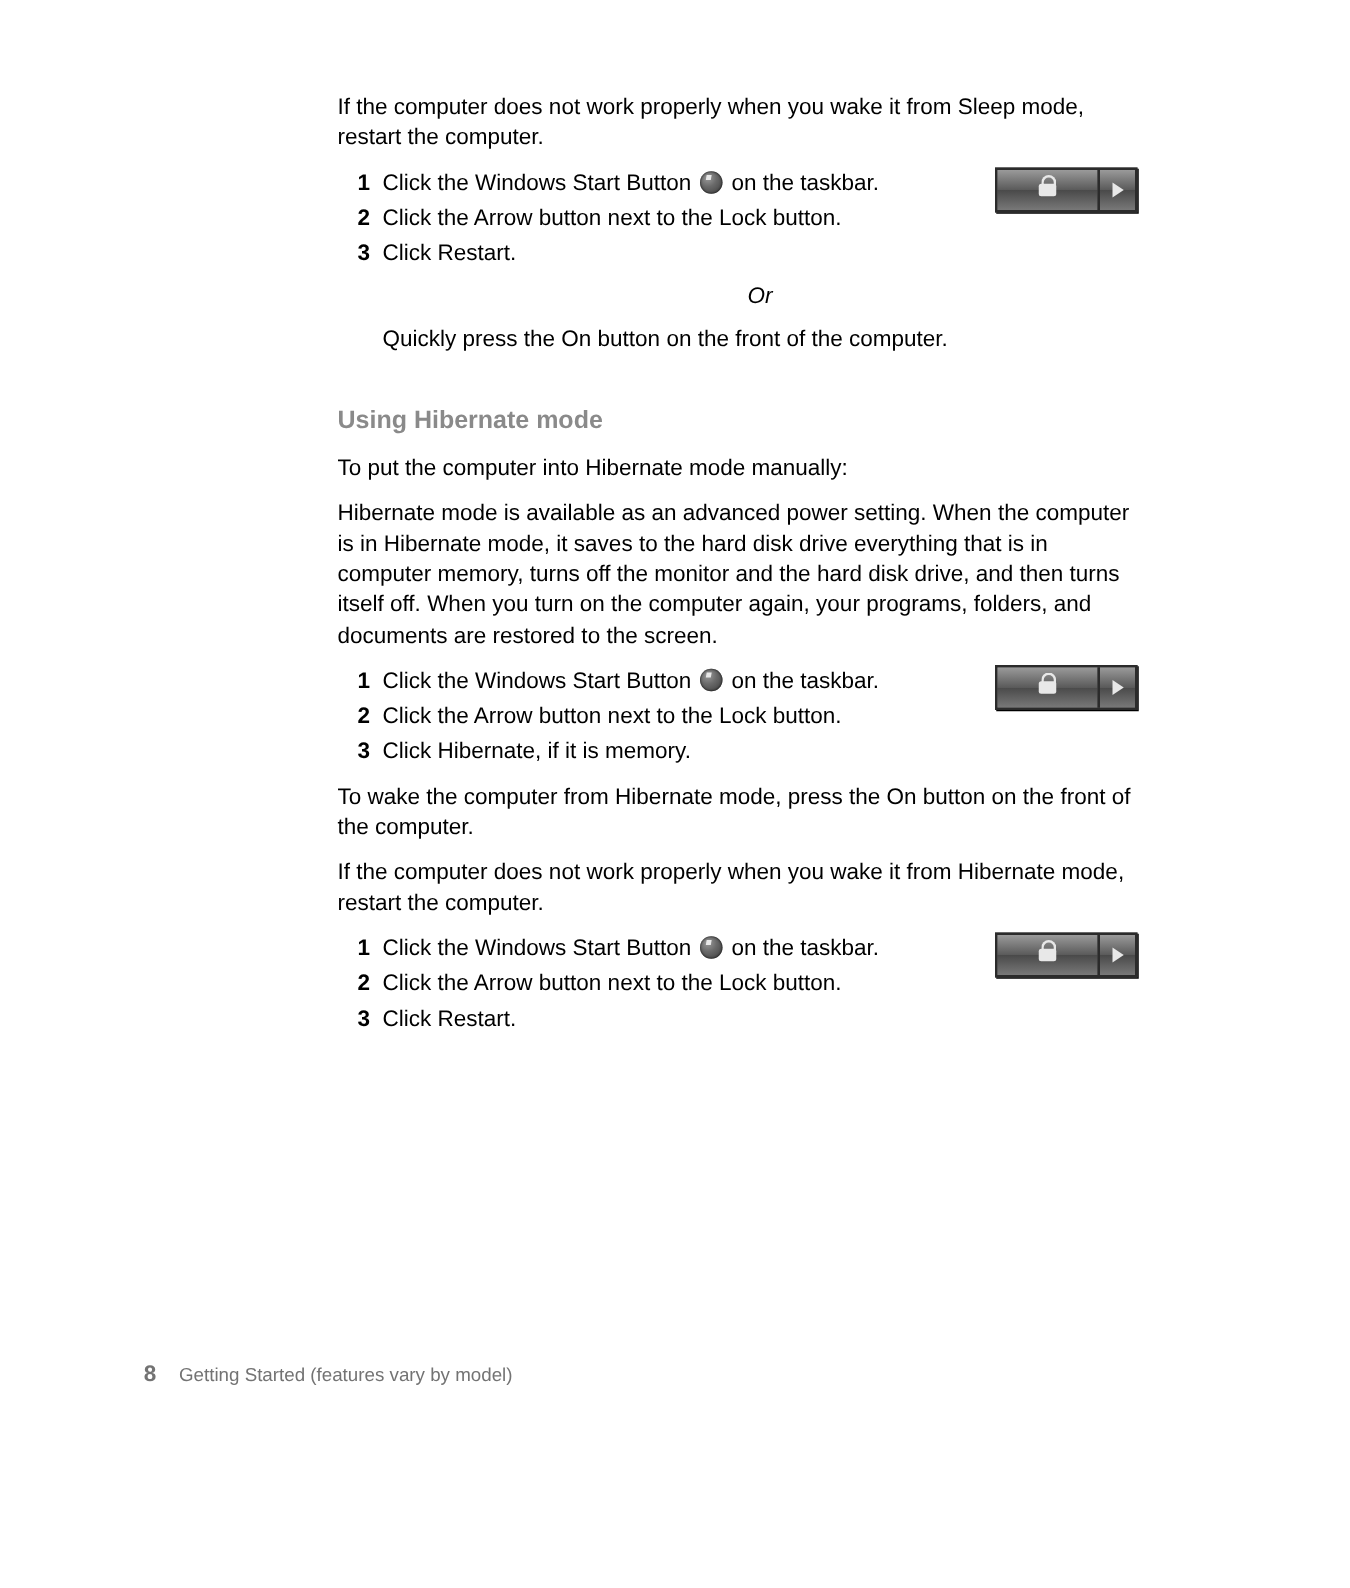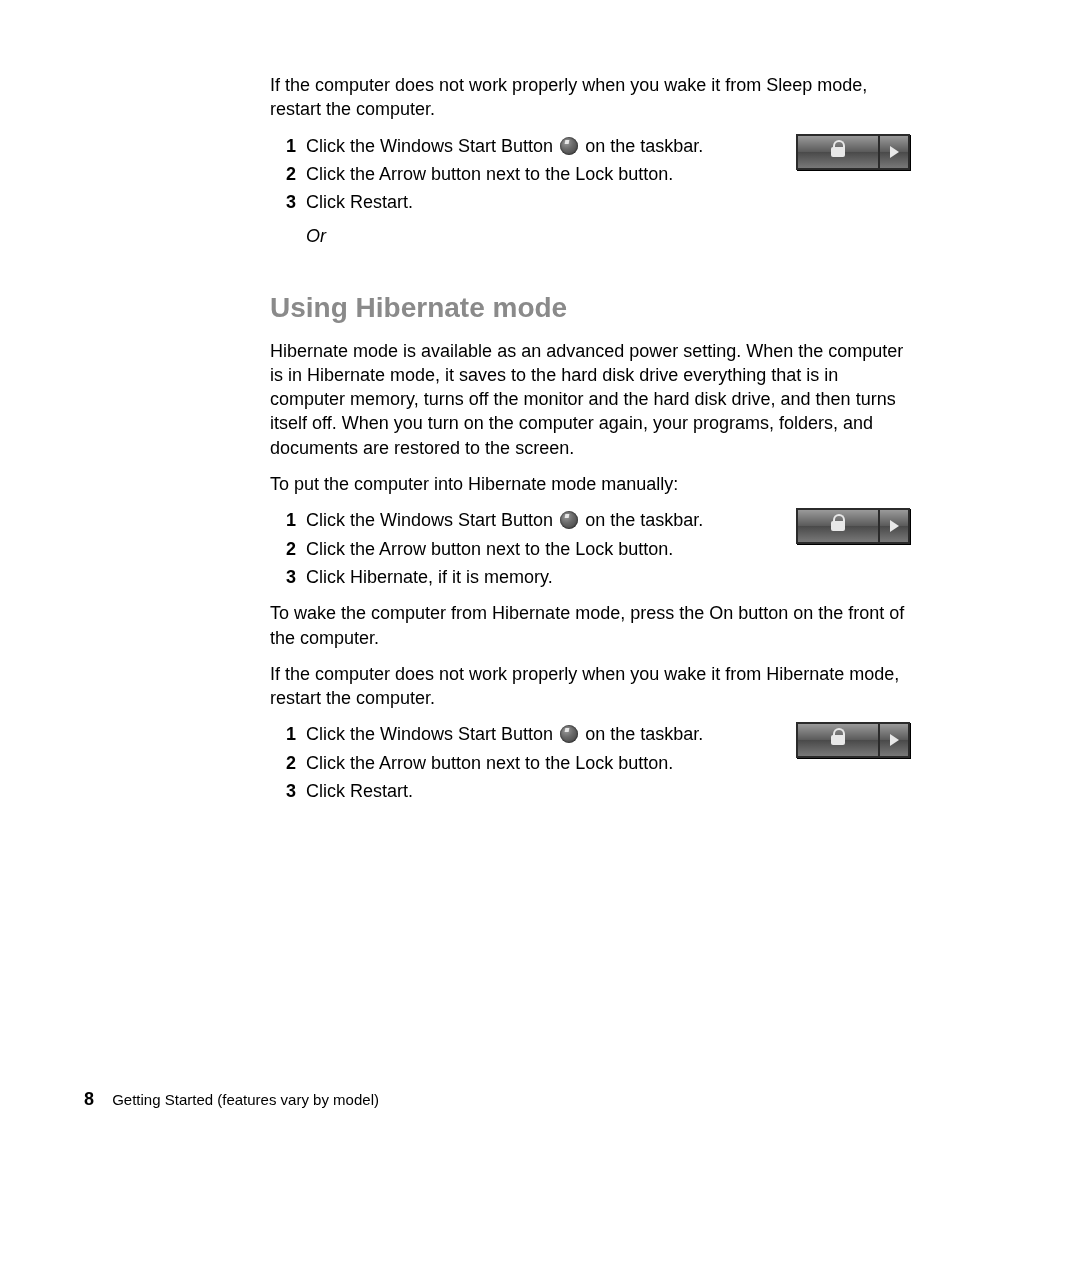--- a/index.html
+++ b/index.html
@@ -43,24 +43,24 @@
     width: 26px;
     flex: 0 0 26px;
     text-align: right;
     margin-right: 10px;
     color: #000;
   }
   ol.steps .step-body {
     flex: 1 1 auto;
   }
   .bold { font-weight: 400; }
-  .italic { font-style: italic; }
+  .italic { font-style: italic; text-align: center; }
   .heading {
     font-family: Arial, Helvetica, sans-serif;
-    font-size: 28px;
+    font-size: 20px;
     font-weight: 700;
     color: #8a8a8a;
     margin: 28px 0 12px 0;
   }
   .note {
     border-top: 1px solid #000;
     border-bottom: 1px solid #000;
     padding: 8px 0;
     margin: 10px 0 18px 34px;
   }
@@ -113,23 +113,23 @@
   }
   .tri-icon{
     width:0; height:0;
     border-top:6px solid transparent;
     border-bottom:6px solid transparent;
     border-left:9px solid #e8e8e8;
   }
   .footer{
     position:absolute;
     bottom:160px;
-    left:84px;
+    left:115px;
     font-size:15px;
-    color:#000000;
+    color:#737373;
   }
   .footer .pn{ font-weight:700; margin-right:14px; font-size:18px;}
   .clear{clear:both;}
 </style>
 </head>
 <body>
 
 <div class="page">
   <div class="content">
 
@@ -161,29 +161,30 @@
         <span class="num">2</span>
         <span class="step-body">
           <span>Click the </span><span class="bold">Arrow</span><span> button next to the Lock button.</span>
         </span>
       </li>
       <li>
         <span class="num">3</span>
         <span class="step-body">
           <span>Click </span><span class="bold">Restart</span><span>.</span>
           <div class="italic" style="margin-top:10px">Or</div>
+          <div style="margin-top:10px">Quickly press the On button on the front of the computer.</div>
         </span>
       </li>
     </ol>
     <div class="clear"></div>
 
     <h2 class="heading">Using Hibernate mode</h2>
 
+    <p class="para">To put the computer into Hibernate mode manually:</p>
     <p class="para">Hibernate mode is available as an advanced power setting. When the computer is in Hibernate mode, it saves to the hard disk drive everything that is in computer memory, turns off the monitor and the hard disk drive, and then turns itself off. When you turn on the computer again, your programs, folders, and documents are restored to the screen.</p>
-    <p class="para">To put the computer into Hibernate mode manually:</p>
 
     <div class="lockbar-wrap">
       <span class="lockbar">
         <span class="seg main">
           <span class="lock-icon">
               <span class="shackle"></span>
               <span class="body"></span>
             </span>
         </span>
         <span class="seg arrow">

